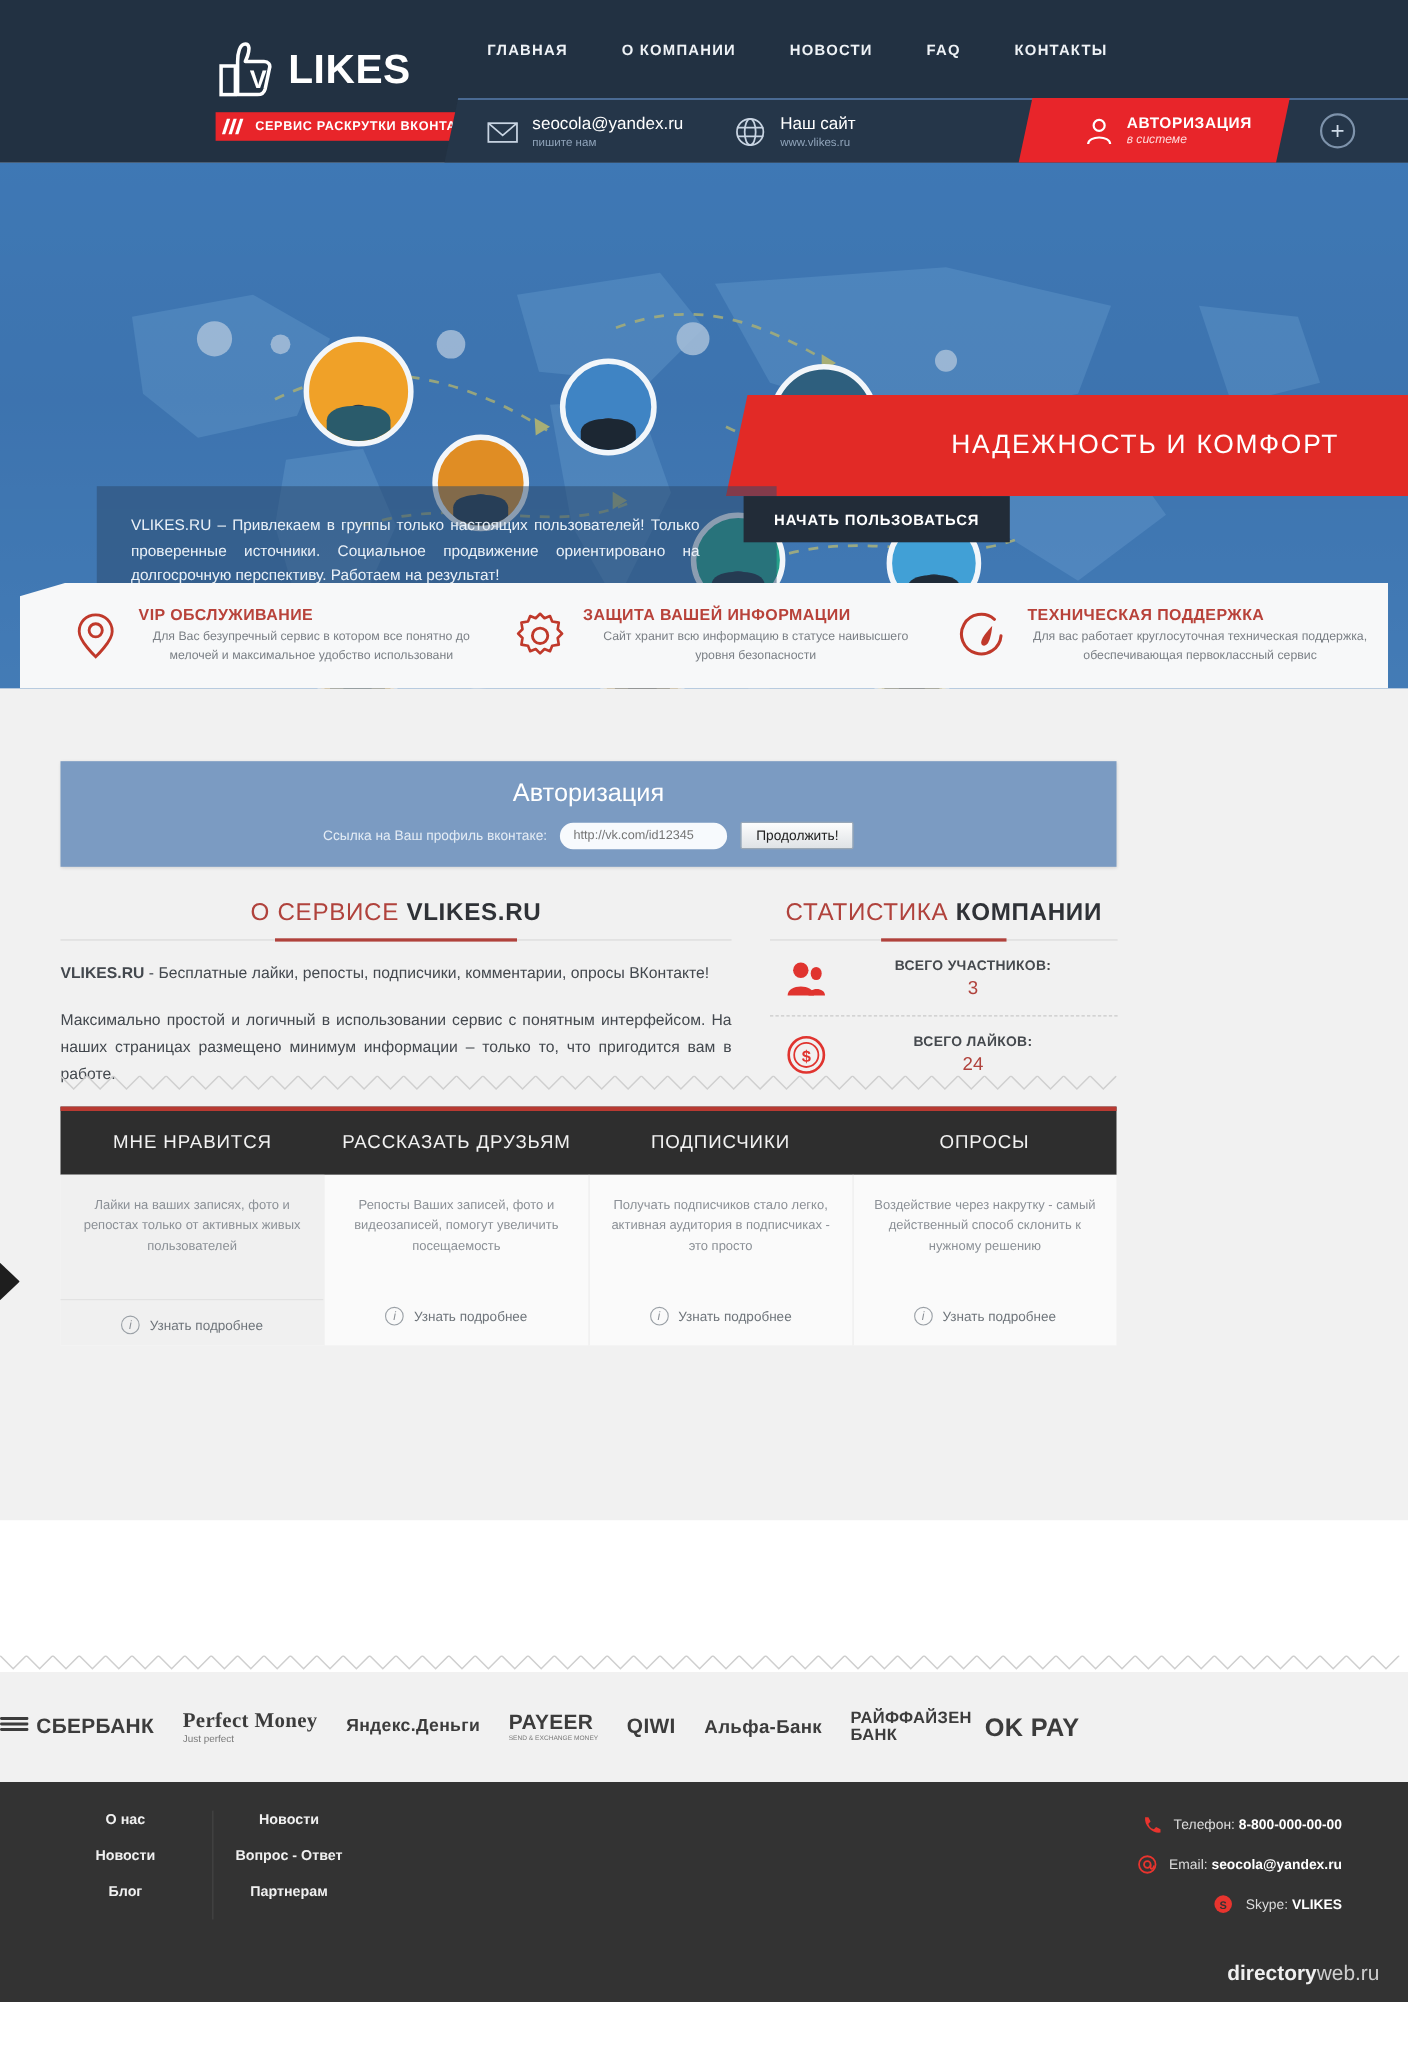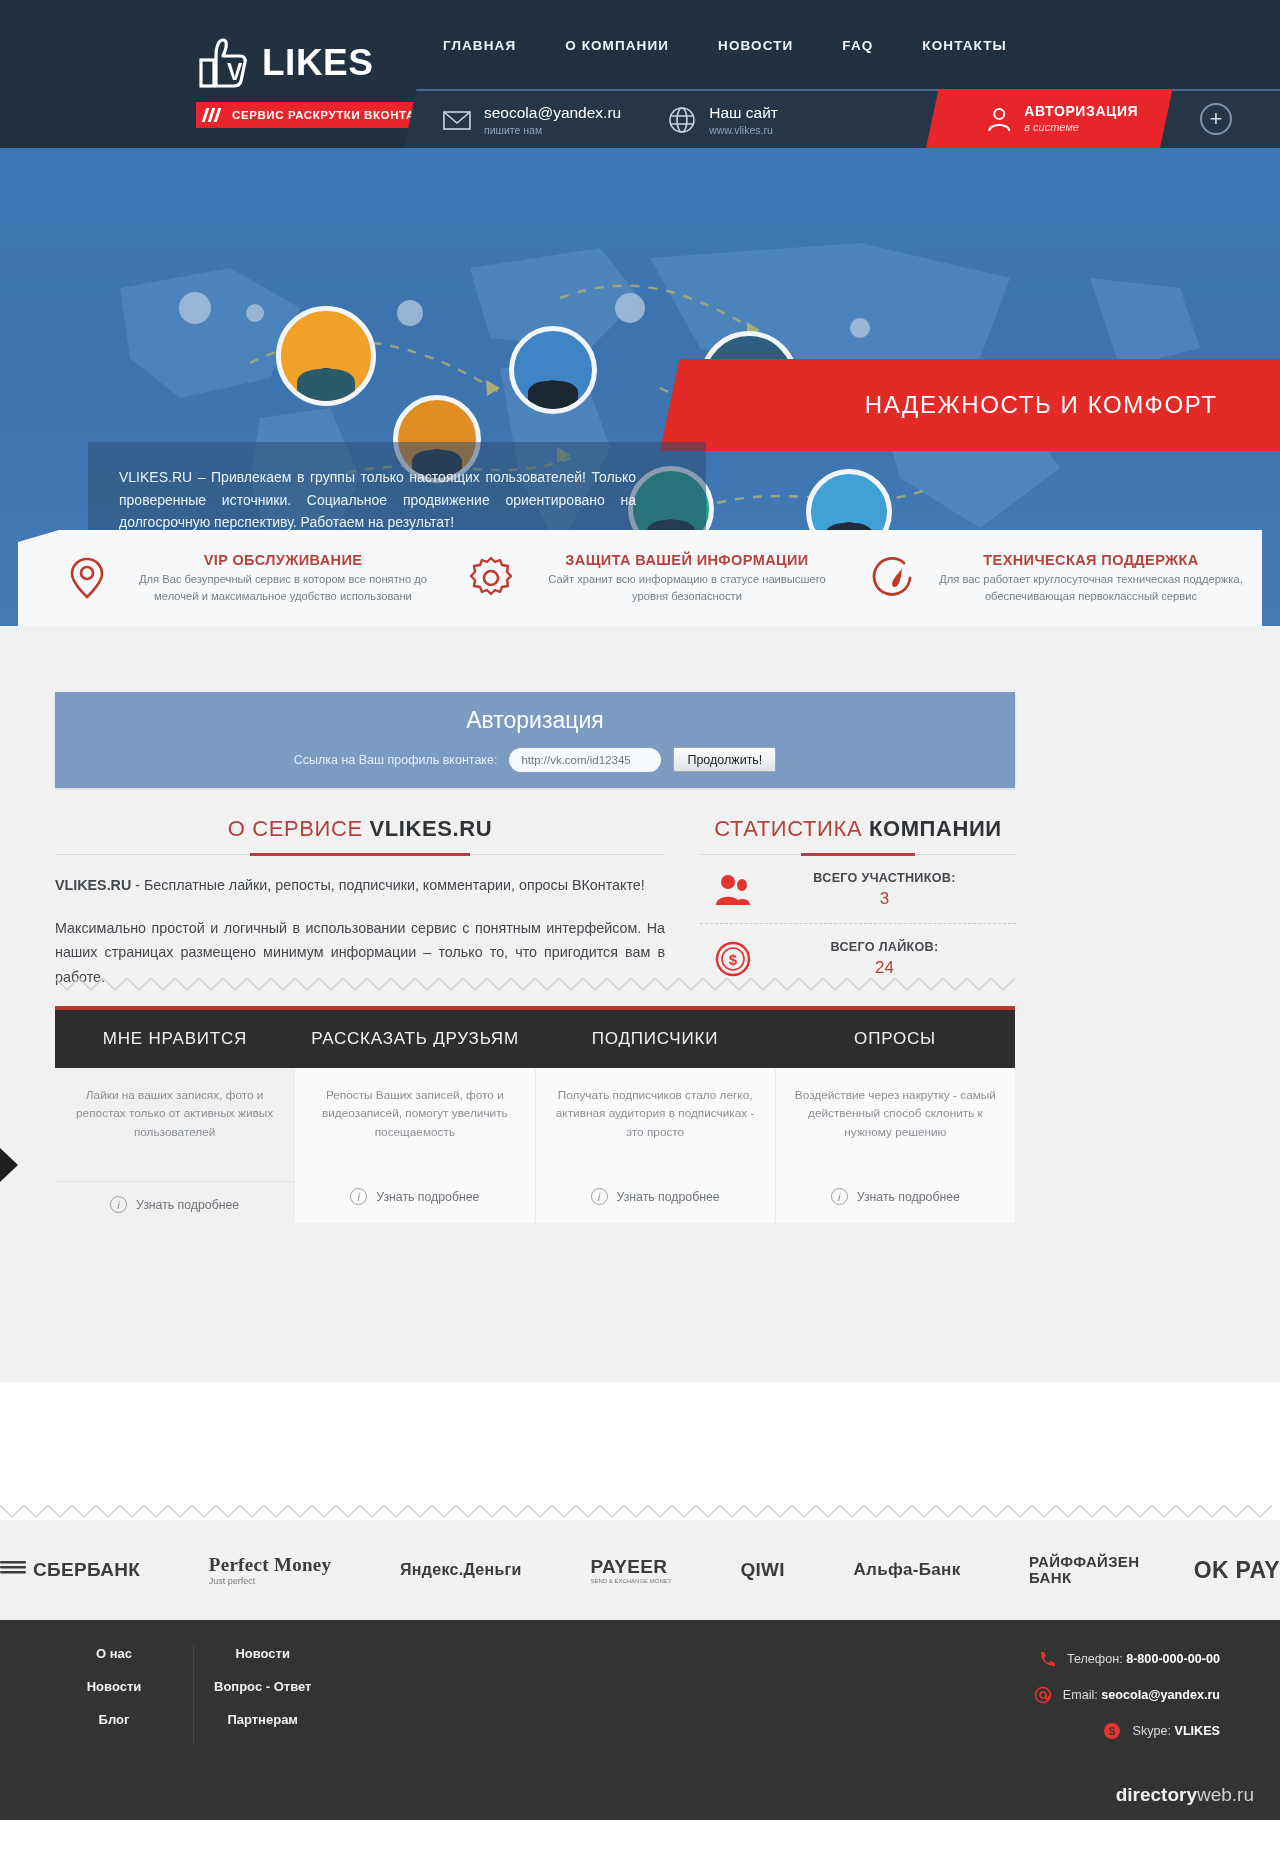--- a/index.html
+++ b/index.html
@@ -96,21 +96,21 @@
 
   
   .features {
     position: absolute; left: 18px; right: 18px; bottom: 0; height: 96px;
     background: #f7f8f9; display: flex; align-items: center;
     clip-path: polygon(0 12px, 3.3% 0, 100% 0, 100% 100%, 0 100%);
   }
   .feature { flex: 1; display: flex; align-items: center; gap: 16px; padding: 0 14px; }
   .feature:first-child { padding-left: 46px; }
   .f-ico { width: 46px; height: 46px; color: #c0392b; flex: none; }
-  .f-title { color:#b8423a; font-size: 14.5px; font-weight: bold; letter-spacing:.4px; text-align:center; }
+  .f-title { color:#b8423a; font-size: 14.5px; font-weight: bold; letter-spacing:.4px; text-align:left; }
   .f-desc { color:#7a7f85; font-size: 11.2px; line-height: 1.45; text-align:center; margin-top: 3px; }
 
   
   .main { position: relative; background: #f1f1f1; height: 756px; }
 
   .authpanel {
     position: absolute; left: 55px; top: 66px; width: 960px; height: 96px;
     background: #7b9bc2; box-shadow: 0 1px 3px rgba(0,0,0,.12);
   }
   .authpanel h2 { color:#fff; font-size: 23px; font-weight: normal; text-align:center; padding-top: 15px; }
@@ -165,21 +165,21 @@
     color:#8b9096; font-size: 11px; font-style: italic;
     display:flex; align-items:center; justify-content:center;
   }
   .p-more span { color:#6f757b; font-size: 12.3px; }
   .panel.active .p-more { border-top: 1px solid #e0e0e0; padding-top: 14px; bottom: 10px; }
 
   
   .zigzag2 { position:absolute; left: 0; top: 1505px; width: 1280px; height: 14px; }
   .partners {
     position:absolute; left:0; top: 1520px; width: 1280px; height: 100px;
-    background: #f1f1f1; display:flex; align-items:center; justify-content:space-between; gap: 26px;
+    background: #f1f1f1; display:flex; align-items:center; justify-content:flex-start; gap: 26px;
   }
   .plogo { display:flex; align-items:center; gap: 7px; color:#3c3c3c; }
   .plogo .pname { font-size: 19px; font-weight: bold; letter-spacing:.3px; }
   .plogo .psub { font-size: 9px; color:#7a7a7a; }
 
   .footer { position:absolute; left:0; top: 1620px; width: 1280px; height: 200px; background: #333333; }
   .fcols { display:flex; padding: 26px 0 0 55px; }
   .fcol { min-width: 118px; text-align:center; }
   .fcol + .fcol { border-left: 1px solid #474747; padding-left: 20px; margin-left: 20px; }
   .fcol a { display:block; color:#f0f0f0; font-size: 13px; font-weight: bold; text-decoration:none; margin-bottom: 18px; }
@@ -366,20 +366,23 @@
       </div>
 
     <div class="hero-banner">
       <span>НАДЕЖНОСТЬ И КОМФОРТ</span>
     </div>
 
     <div class="hero-desc">
       <span>VLIKES.RU – Привлекаем в группы только настоящих пользователей! Только проверенные источники. Социальное продвижение ориентировано на долгосрочную перспективу. Работаем на результат!</span>
     </div>
 
+    <div class="hero-cta">
+      <span>НАЧАТЬ ПОЛЬЗОВАТЬСЯ</span>
+    </div>
 
     <div class="features">
 
       <div class="feature">
         <span class="f-ico">
           <svg viewBox="0 0 46 46" width="46" height="46">
             <path d="M23 4 C14 4 8 11 8 19 C8 28 23 42 23 42 C23 42 38 28 38 19 C38 11 32 4 23 4 Z" fill="none" stroke="currentColor" stroke-width="2.6"></path>
             <circle cx="23" cy="18" r="6" fill="none" stroke="currentColor" stroke-width="2.6"></circle>
           </svg>
         </span>

